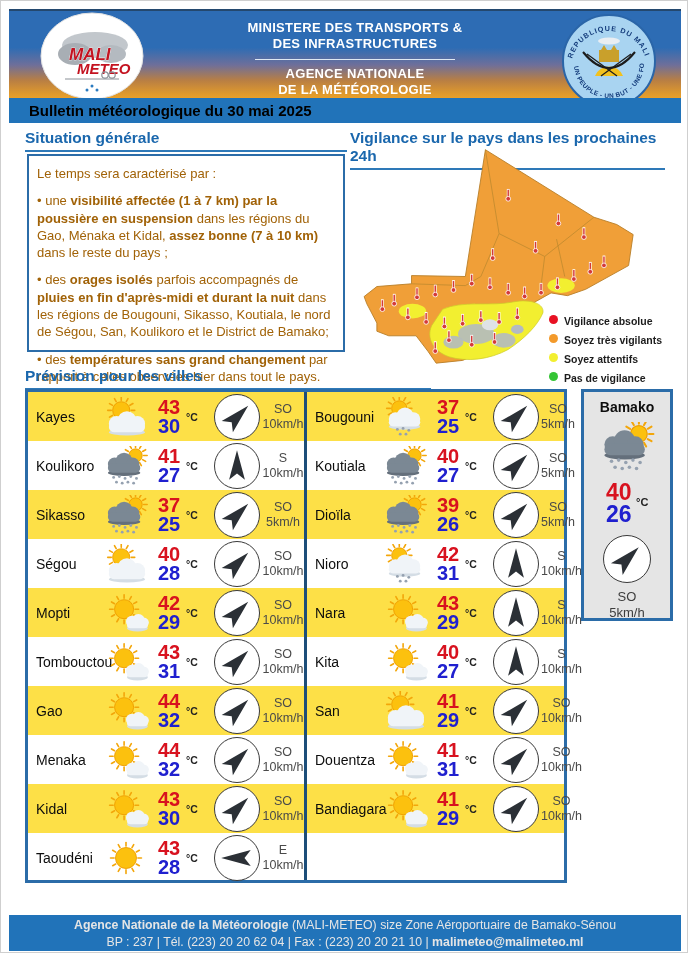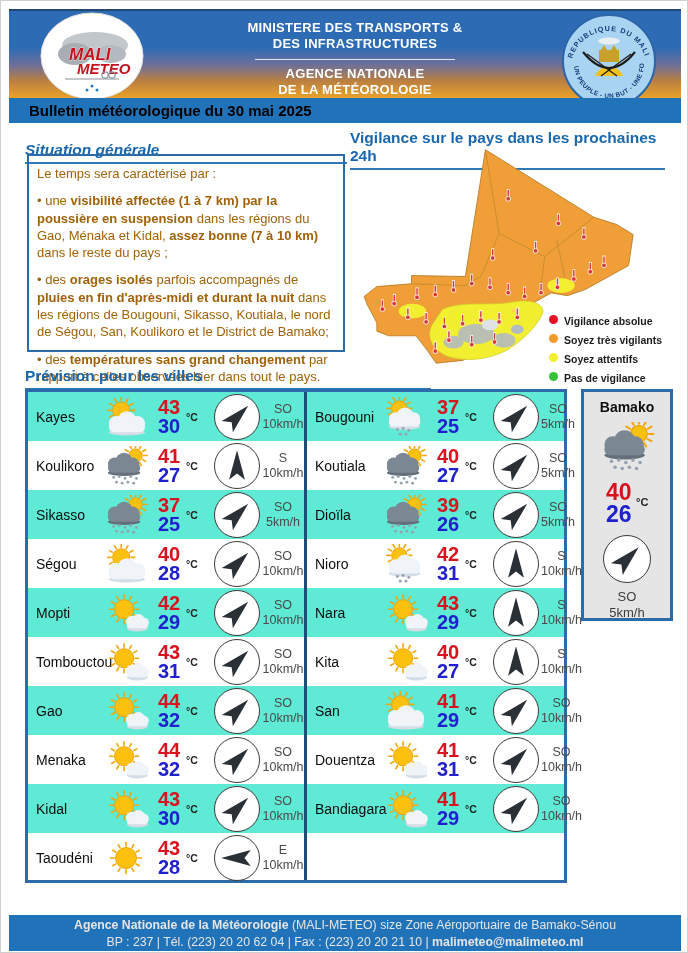--- a/index.html
+++ b/index.html
@@ -18,21 +18,21 @@
   .hdr-ag { font-size:13px; font-weight:bold; letter-spacing:.3px; line-height:16px; }
   .emblem-wrap { position:absolute; left:552px; top:3px; width:96px; height:94px; }
 
   
   .bulletin-bar { position:absolute; left:8px; top:97px; width:672px; height:25px; background:#2173b9; }
   .bulletin-bar span { display:block; padding-left:20px; line-height:25px; color:#000000; font-size:15px; font-weight:bold; }
 
   
   .sec-title { font-size:15.5px; font-weight:bold; color:#1a67ad; }
   .rule { height:2px; background:#2e79b8; margin-top:3px; }
-  .sit-head { position:absolute; left:24px; top:140px; width:322px;font-style:italic; }
+  .sit-head { position:absolute; left:24px; top:128px; width:322px; }
   .vig-head { position:absolute; left:349px; top:128px; width:315px; }
   .prev-head { position:absolute; left:24px; top:366px; width:406px; }
 
   
   .sit-box { position:absolute; left:26px; top:153px; width:318px; height:198px; border:2px solid #2b6ca8;
              padding:9px 8px 0 8px; font-size:13px; color:#a16207; line-height:1.33; }
   .sit-box p { margin-bottom:10px; }
   .sit-box .b { font-weight:bold; }
 
   
@@ -42,21 +42,21 @@
   .legend-dot { width:9px; height:9px; border-radius:50%; margin-right:6px; flex:none; }
   .legend-label { font-size:10.5px; font-weight:bold; color:#1c1c1c; white-space:nowrap; }
 
   
   .fc-table { position:absolute; left:24px; top:388px; width:542px; height:494px; border:3px solid #2b6ca8; background:#fff; }
   .fc-col { position:absolute; top:0; height:100%; }
   .fc-col.left  { left:0; width:276px; }
   .fc-col.right { left:279px; width:257px; }
   .fc-divider { position:absolute; left:276px; top:0; width:3px; height:100%; background:#1d4e79; }
   .city-row { display:flex; align-items:center; height:49px; padding-left:8px; }
-  .city-row.alt { background:#5eead4; }
+  .city-row.alt { background:#fde047; }
   .c-name { width:62px; font-size:14px; color:#0d0d0d; flex:none; }
   .c-icon { width:56px; flex:none; display:flex; justify-content:center; align-items:center; }
   .c-temps { width:58px; flex:none; position:relative; padding-left:4px; }
   .t-max { font-size:20px; font-weight:bold; color:#d8121f; line-height:19px; }
   .t-min { font-size:20px; font-weight:bold; color:#2020cf; line-height:19px; }
   .degc { position:absolute; left:32px; top:13px; font-size:10.5px; font-weight:bold; color:#222; }
   .c-circle { width:50px; flex:none; display:flex; justify-content:center; }
   .wind-circle { width:46px; height:46px; border-radius:50%; border:1.6px solid #3a3a3a; background:#fff;
                  display:flex; align-items:center; justify-content:center; }
   .c-wind { flex:1; text-align:center; font-size:12.5px; color:#4a4a4a; line-height:15px; }

